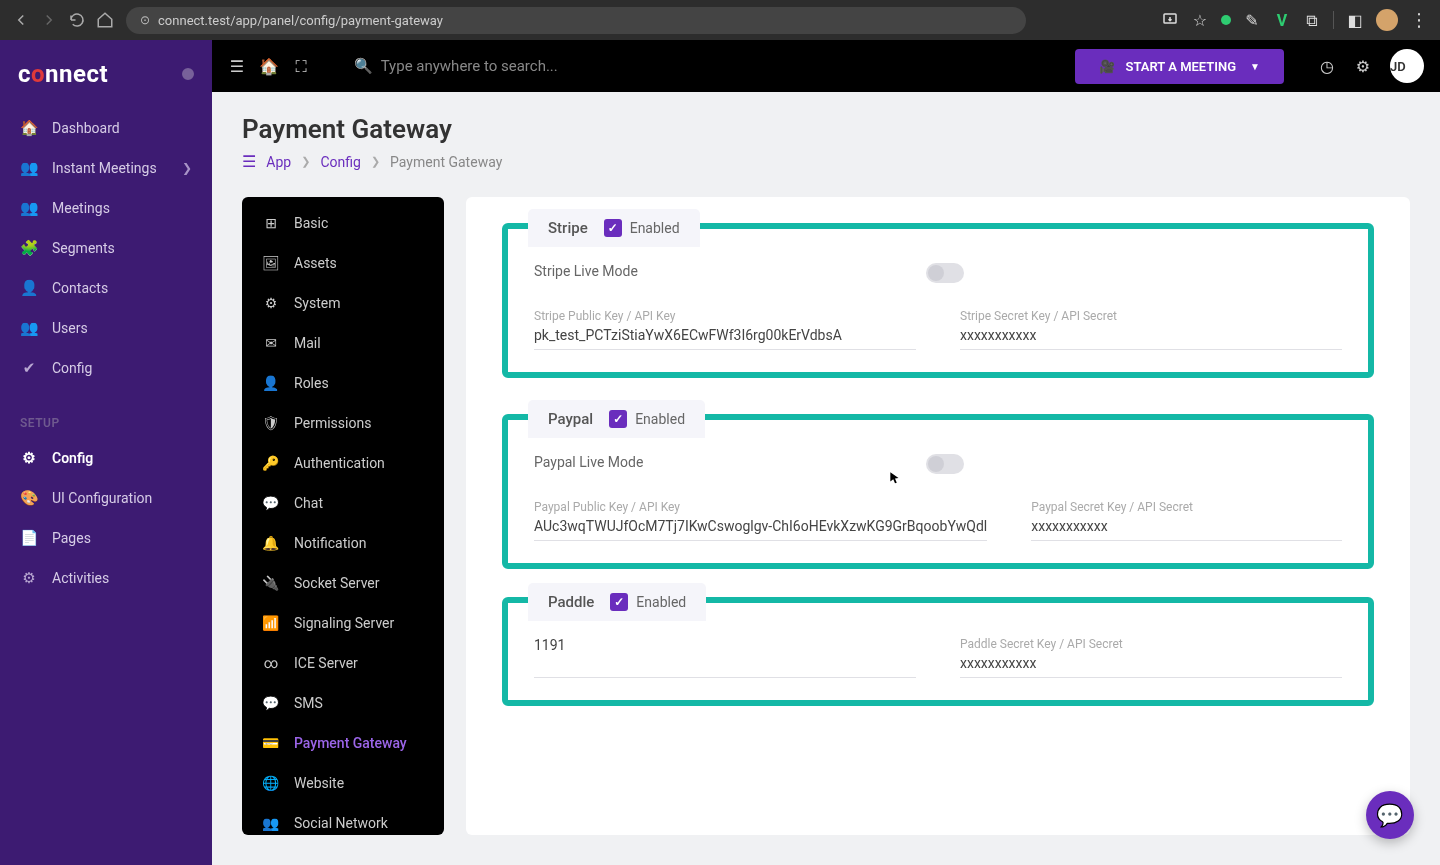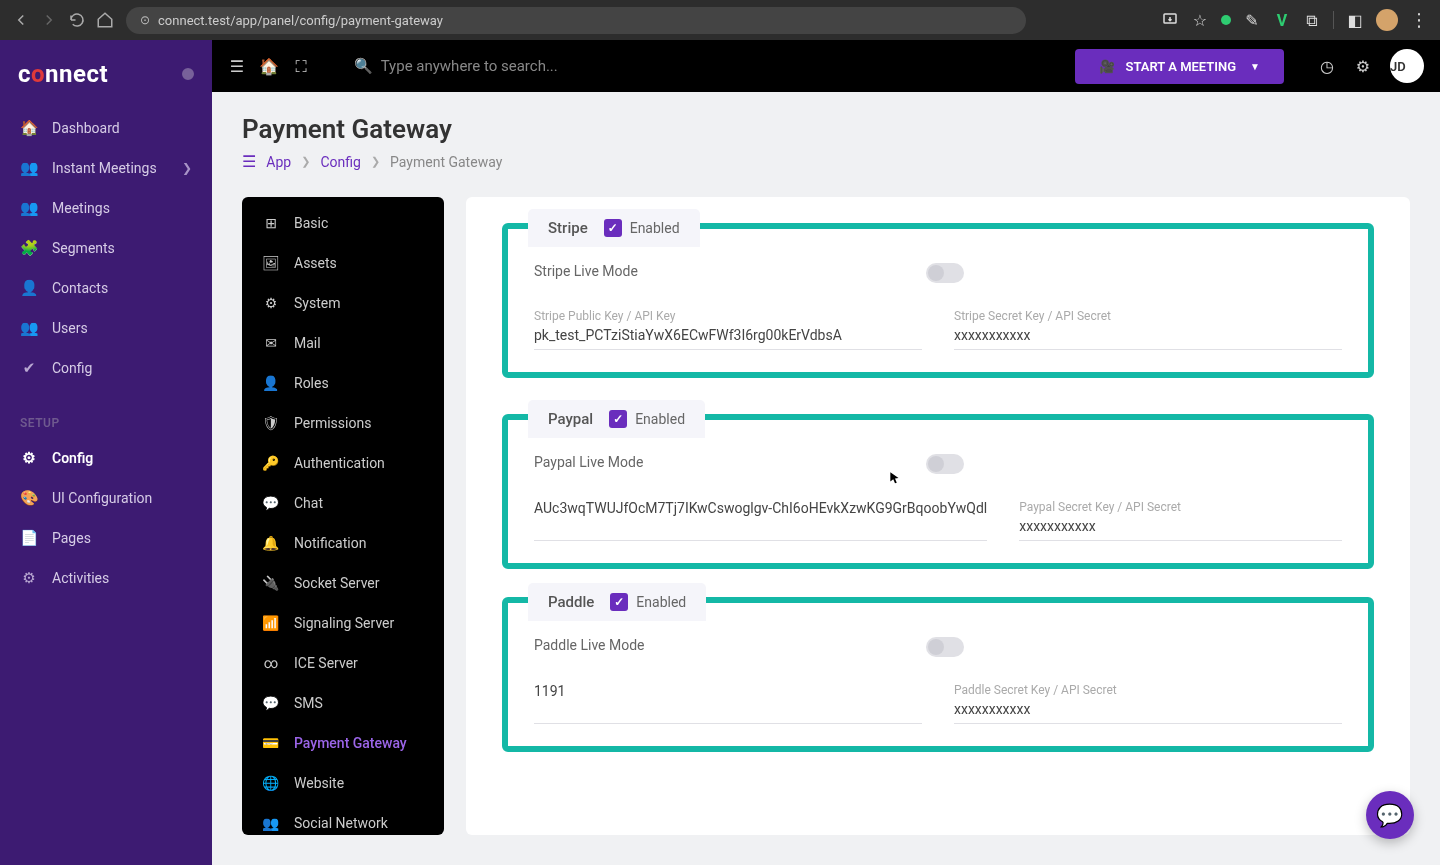--- a/index.html
+++ b/index.html
@@ -78,21 +78,21 @@
 .tab-enable { display:flex; align-items:center; gap:8px; font-size:14px; color:#666; }
 .checkbox { width:18px; height:18px; background:#6a2dbd; border-radius:3px; display:flex; align-items:center; justify-content:center; }
 .checkbox::after { content:'✓'; color:#fff; font-size:12px; font-weight:bold; }
 .gateway-body { padding: 34px 26px 8px; }
 
 .live-row { display:flex; align-items:flex-start; justify-content:space-between; max-width: 430px; margin-bottom: 26px; }
 .live-label { font-size:14px; color:#666; }
 .toggle { width:38px; height:20px; background:#e0e0e5; border-radius:20px; position:relative; cursor:pointer; }
 .toggle::after { content:''; position:absolute; width:16px; height:16px; background:#cfcfd6; border-radius:50%; top:2px; left:2px; }
 
-.key-row { display:flex; gap:32px; }
+.key-row { display:flex; gap:44px; }
 .key-field { flex:1; border-bottom:1px solid #e0e0e5; padding-bottom:6px; }
 .key-label { font-size:12px; color:#aaa; margin-bottom:4px; }
 .key-value { font-size:14px; color:#444; overflow:hidden; white-space:nowrap; text-overflow:ellipsis; }
 
 
 .fab-chat { position:absolute; right:26px; bottom:26px; width:48px; height:48px; border-radius:50%; background:#6a2dbd; display:flex; align-items:center; justify-content:center; color:#fff; font-size:22px; cursor:pointer; box-shadow: 0 4px 12px rgba(0,0,0,0.25); }
 
 
 .cursor { position:absolute; left:888px; top:470px; width:14px; height:14px; pointer-events:none; }
 .cursor svg { width:14px; height:14px; }
@@ -351,42 +351,39 @@
         <span>Enabled</span>
       </label>
     </div>
     <div class="gateway-body">
       <div class="live-row">
         <span class="live-label">Paypal Live Mode</span>
         <div class="toggle"></div>
       </div>
       <div class="key-row">
         <div class="key-field">
+          <div class="key-label">Paypal Public Key / API Key</div>
           <div class="key-value">AUc3wqTWUJfOcM7Tj7IKwCswoglgv-ChI6oHEvkXzwKG9GrBqoobYwQdl</div>
         </div>
         <div class="key-field">
           <div class="key-label">Paypal Secret Key / API Secret</div>
           <div class="key-value">xxxxxxxxxxx</div>
         </div>
       </div>
     </div>
           </div>
           <div class="gateway-card" style="margin-top: 24px;">
     <div class="gateway-tab">
       <span class="gname">Paddle</span>
       <label class="tab-enable">
         <span class="checkbox"></span>
         <span>Enabled</span>
       </label>
     </div>
     <div class="gateway-body">
-      <div class="live-row">
-        <span class="live-label">Paddle Live Mode</span>
-        <div class="toggle"></div>
-      </div>
       <div class="key-row">
         <div class="key-field">
           <div class="key-value">1191</div>
         </div>
         <div class="key-field">
           <div class="key-label">Paddle Secret Key / API Secret</div>
           <div class="key-value">xxxxxxxxxxx</div>
         </div>
       </div>
     </div>

